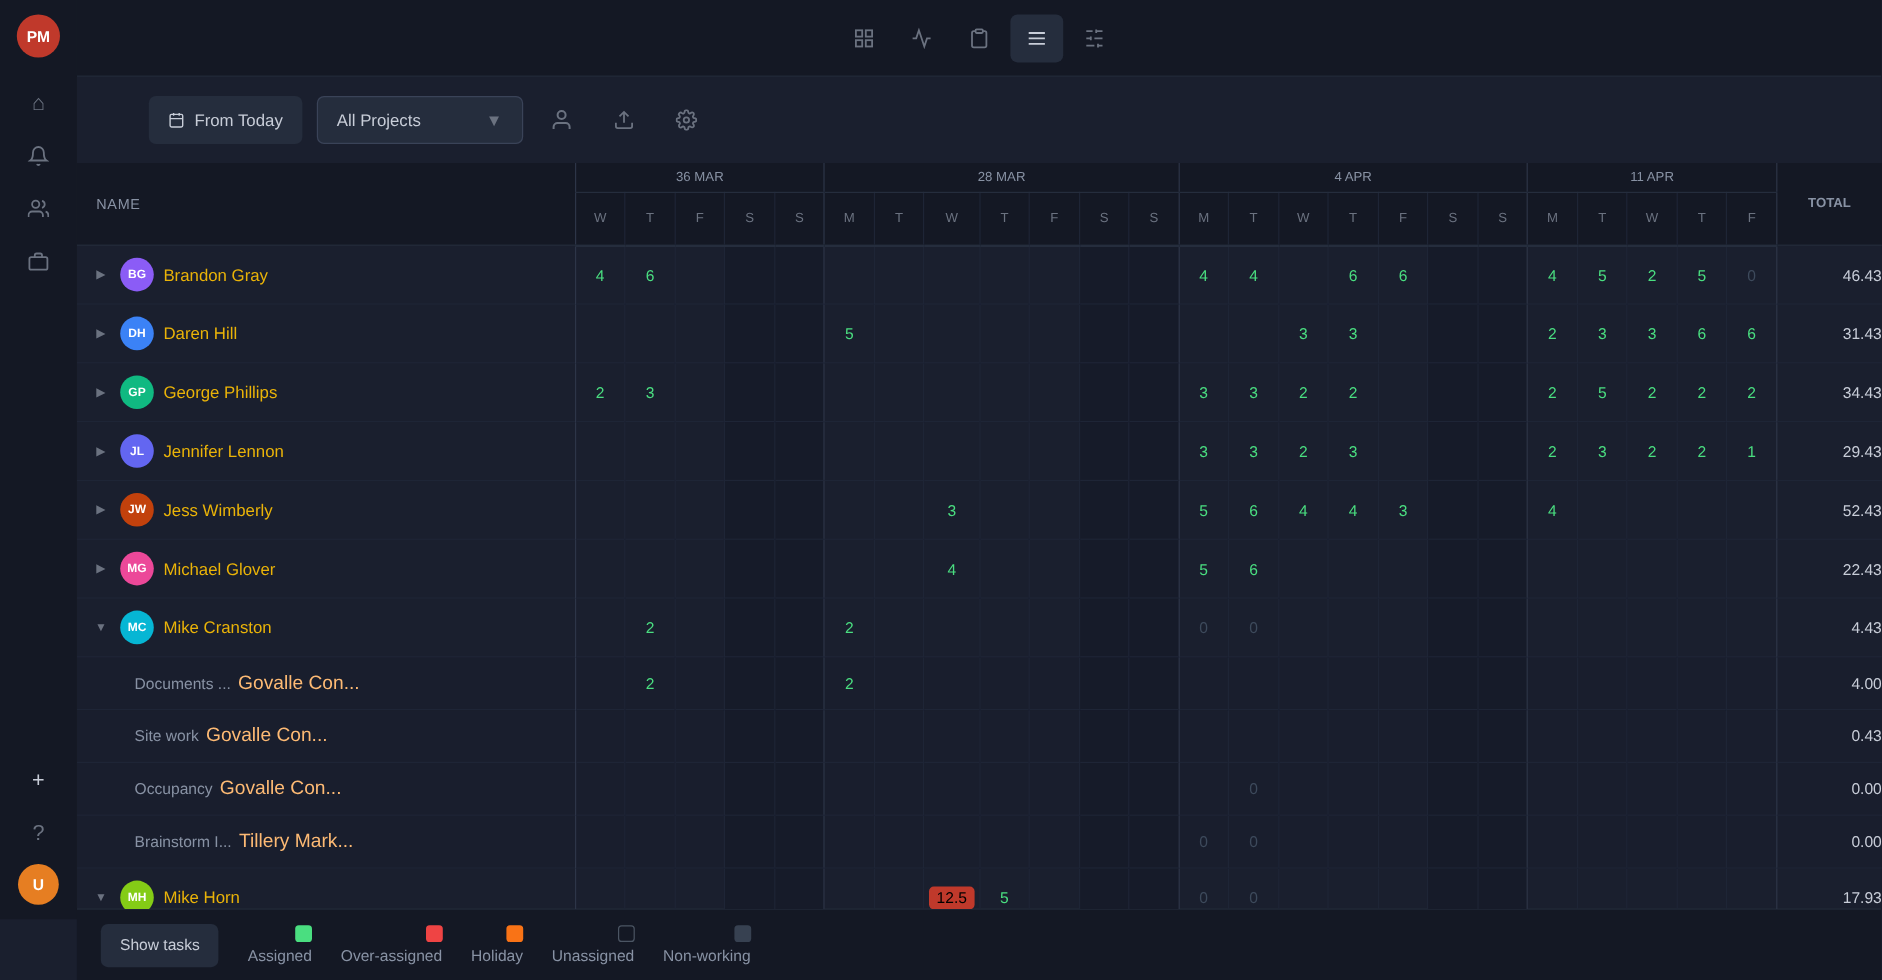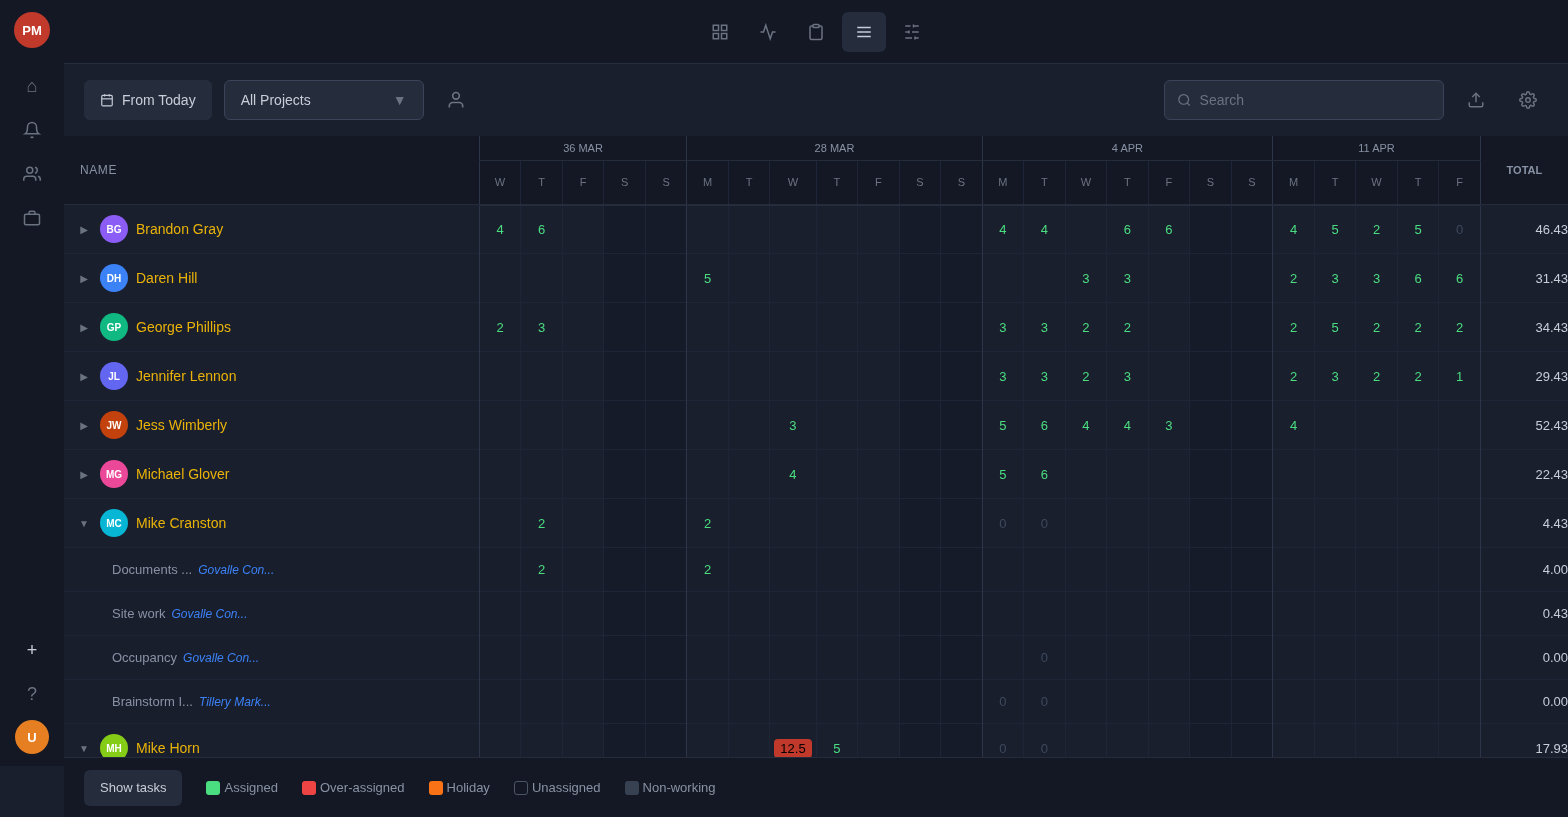--- a/index.html
+++ b/index.html
@@ -125,34 +125,35 @@
       border: none;
       color: #c8cdd8;
       padding: 8px 16px;
       border-radius: 6px;
       cursor: pointer;
       display: flex;
       align-items: center;
       gap: 8px;
       font-size: 14px;
       height: 40px;
+      margin-left: 40px;
     }
     .projects-dropdown {
       background: #252d3d;
       border: 1px solid #3a4358;
       color: #c8cdd8;
       padding: 8px 16px;
       border-radius: 6px;
       cursor: pointer;
       display: flex;
       align-items: center;
       gap: 8px;
       font-size: 14px;
       height: 40px;
-      width: 200px;
+      width: 172px;
       justify-content: space-between;
     }
     .person-icon-btn {
       width: 40px;
       height: 40px;
       border-radius: 6px;
       display: flex;
       align-items: center;
       justify-content: center;
       color: #6b7280;
@@ -276,23 +277,22 @@
     .person-name {
       font-size: 14px;
       color: #eab308;
     }
     .task-name {
       font-size: 13px;
       color: #8892a4;
       padding-left: 8px;
     }
     .project-name {
-      font-size: 12px;
-      color: #3b82f6;
-      font-style: italic;
+      font-size: 16px;
+      color: #fdba74;
     }
 
     .day-cell {
       text-align: center;
       width: 38px;
       height: 44px;
       padding: 2px;
       font-size: 13px;
       font-weight: 500;
       border-left: 1px solid #1e2536;
@@ -344,24 +344,25 @@
       border: none;
       color: #c8cdd8;
       padding: 8px 16px;
       border-radius: 6px;
       cursor: pointer;
       font-size: 13px;
       height: 36px;
     }
     .legend-item {
       display: flex;
-      align-items: center;
+      align-items: flex-end;
       gap: 4px;
       font-size: 13px;
       color: #8892a4;
+      flex-direction: column;
     }
     .legend-dot {
       width: 14px;
       height: 14px;
       border-radius: 3px;
       flex-shrink: 0;
     }
 
     
     .table-container::-webkit-scrollbar { height: 6px; width: 6px; }
@@ -466,27 +467,20 @@
         <span style="color:#6b7280;">▼</span>
       </div>
 
       <div class="person-icon-btn">
         <svg width="20" height="20" viewBox="0 0 24 24" fill="none" stroke="#6b7280" stroke-width="2">
             <path d="M20 21v-2a4 4 0 0 0-4-4H8a4 4 0 0 0-4 4v2"></path>
             <circle cx="12" cy="7" r="4"></circle>
           </svg>
       </div>
 
-      <div class="search-box">
-        <svg width="16" height="16" viewBox="0 0 24 24" fill="none" stroke="#6b7280" stroke-width="2">
-            <circle cx="11" cy="11" r="8"></circle>
-            <line x1="21" y1="21" x2="16.65" y2="16.65"></line>
-          </svg>
-        <input type="text" placeholder="Search" style="">
-      </div>
 
       <div class="header-action-btn">
         <svg width="18" height="18" viewBox="0 0 24 24" fill="none" stroke="#6b7280" stroke-width="2">
             <path d="M21 15v4a2 2 0 0 1-2 2H5a2 2 0 0 1-2-2v-4"></path>
             <polyline points="17 8 12 3 7 8"></polyline>
             <line x1="12" y1="3" x2="12" y2="15"></line>
           </svg>
       </div>
       <div class="header-action-btn">
         <svg width="18" height="18" viewBox="0 0 24 24" fill="none" stroke="#6b7280" stroke-width="2">

